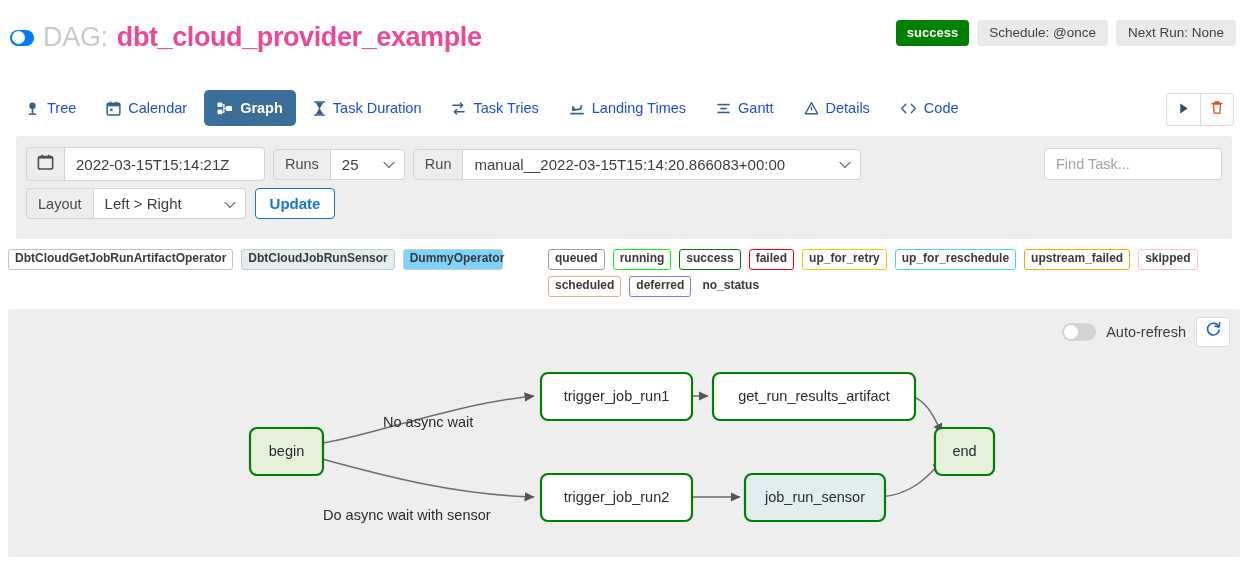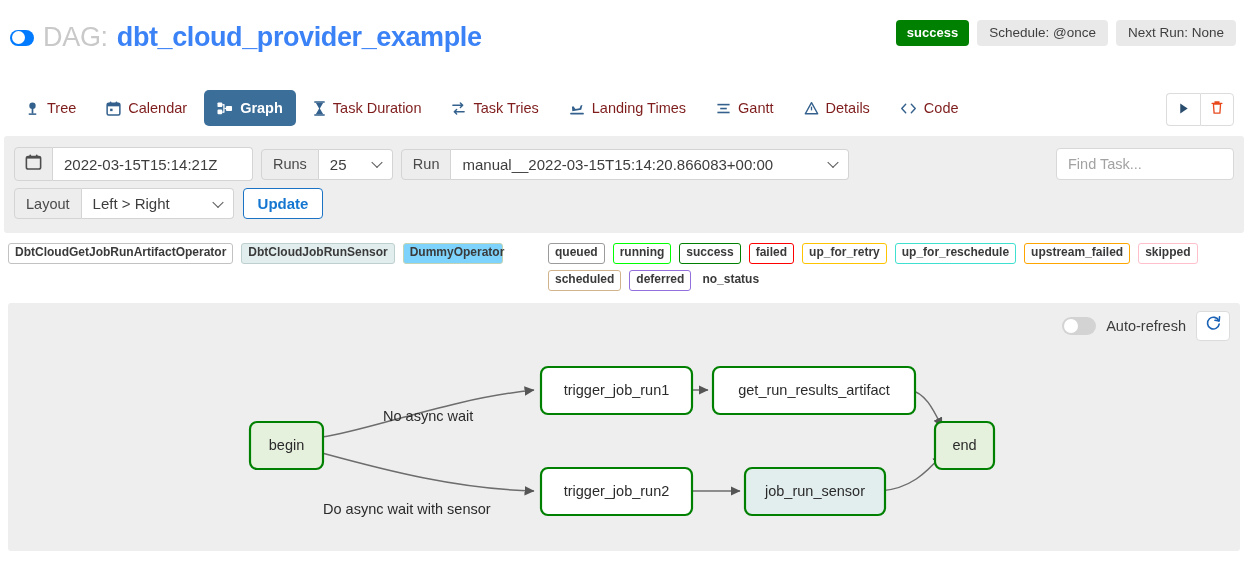--- a/index.html
+++ b/index.html
@@ -39,21 +39,21 @@
     background: #ffffff;
   }
   .dag-label {
     font-size: 27px;
     color: #c9c9c9;
     font-weight: 400;
     letter-spacing: -0.3px;
   }
   .dag-name {
     font-size: 27px;
-    color: #3b82f6;
+    color: #ec4899;
     font-weight: 700;
     letter-spacing: -0.4px;
   }
   .header-badges {
     position: absolute;
     top: 20px; right: 12px;
     display: flex;
     gap: 8px;
     align-items: center;
   }
@@ -82,21 +82,21 @@
     align-items: center;
     gap: 4px;
     border-bottom: 0;
   }
   .tab {
     display: flex;
     align-items: center;
     gap: 7px;
     padding: 10px 13px;
     font-size: 14.5px;
-    color: #7f1d1d;
+    color: #1d4ed8;
     border-radius: 5px;
     white-space: nowrap;
     cursor: pointer;
   }
   .tab.active {
     background: #3b6e99;
     color: #ffffff;
     font-weight: 700;
   }
   .tab .ic { display: flex; align-items: center; }
@@ -111,24 +111,24 @@
     border: 1px solid #dcdcdc;
     background: #fff;
     display: flex; align-items: center; justify-content: center;
     cursor: pointer;
   }
   .act-btn.left { border-radius: 4px 0 0 4px; border-right: none; }
   .act-btn.right { border-radius: 0 4px 4px 0; }
 
   
   .filter-panel {
-    margin: 0 4px;
+    margin: 0 16px;
     background: #eeeeee;
     border-radius: 3px;
-    padding: 11px 10px 14px;
+    padding: 11px 10px 20px;
   }
   .filter-row {
     display: flex;
     align-items: center;
     margin-bottom: 7px;
   }
   .filter-row:last-child { margin-bottom: 0; }
   .ig { display: flex; align-items: stretch; }
   .ig-addon {
     background: #ededed;

